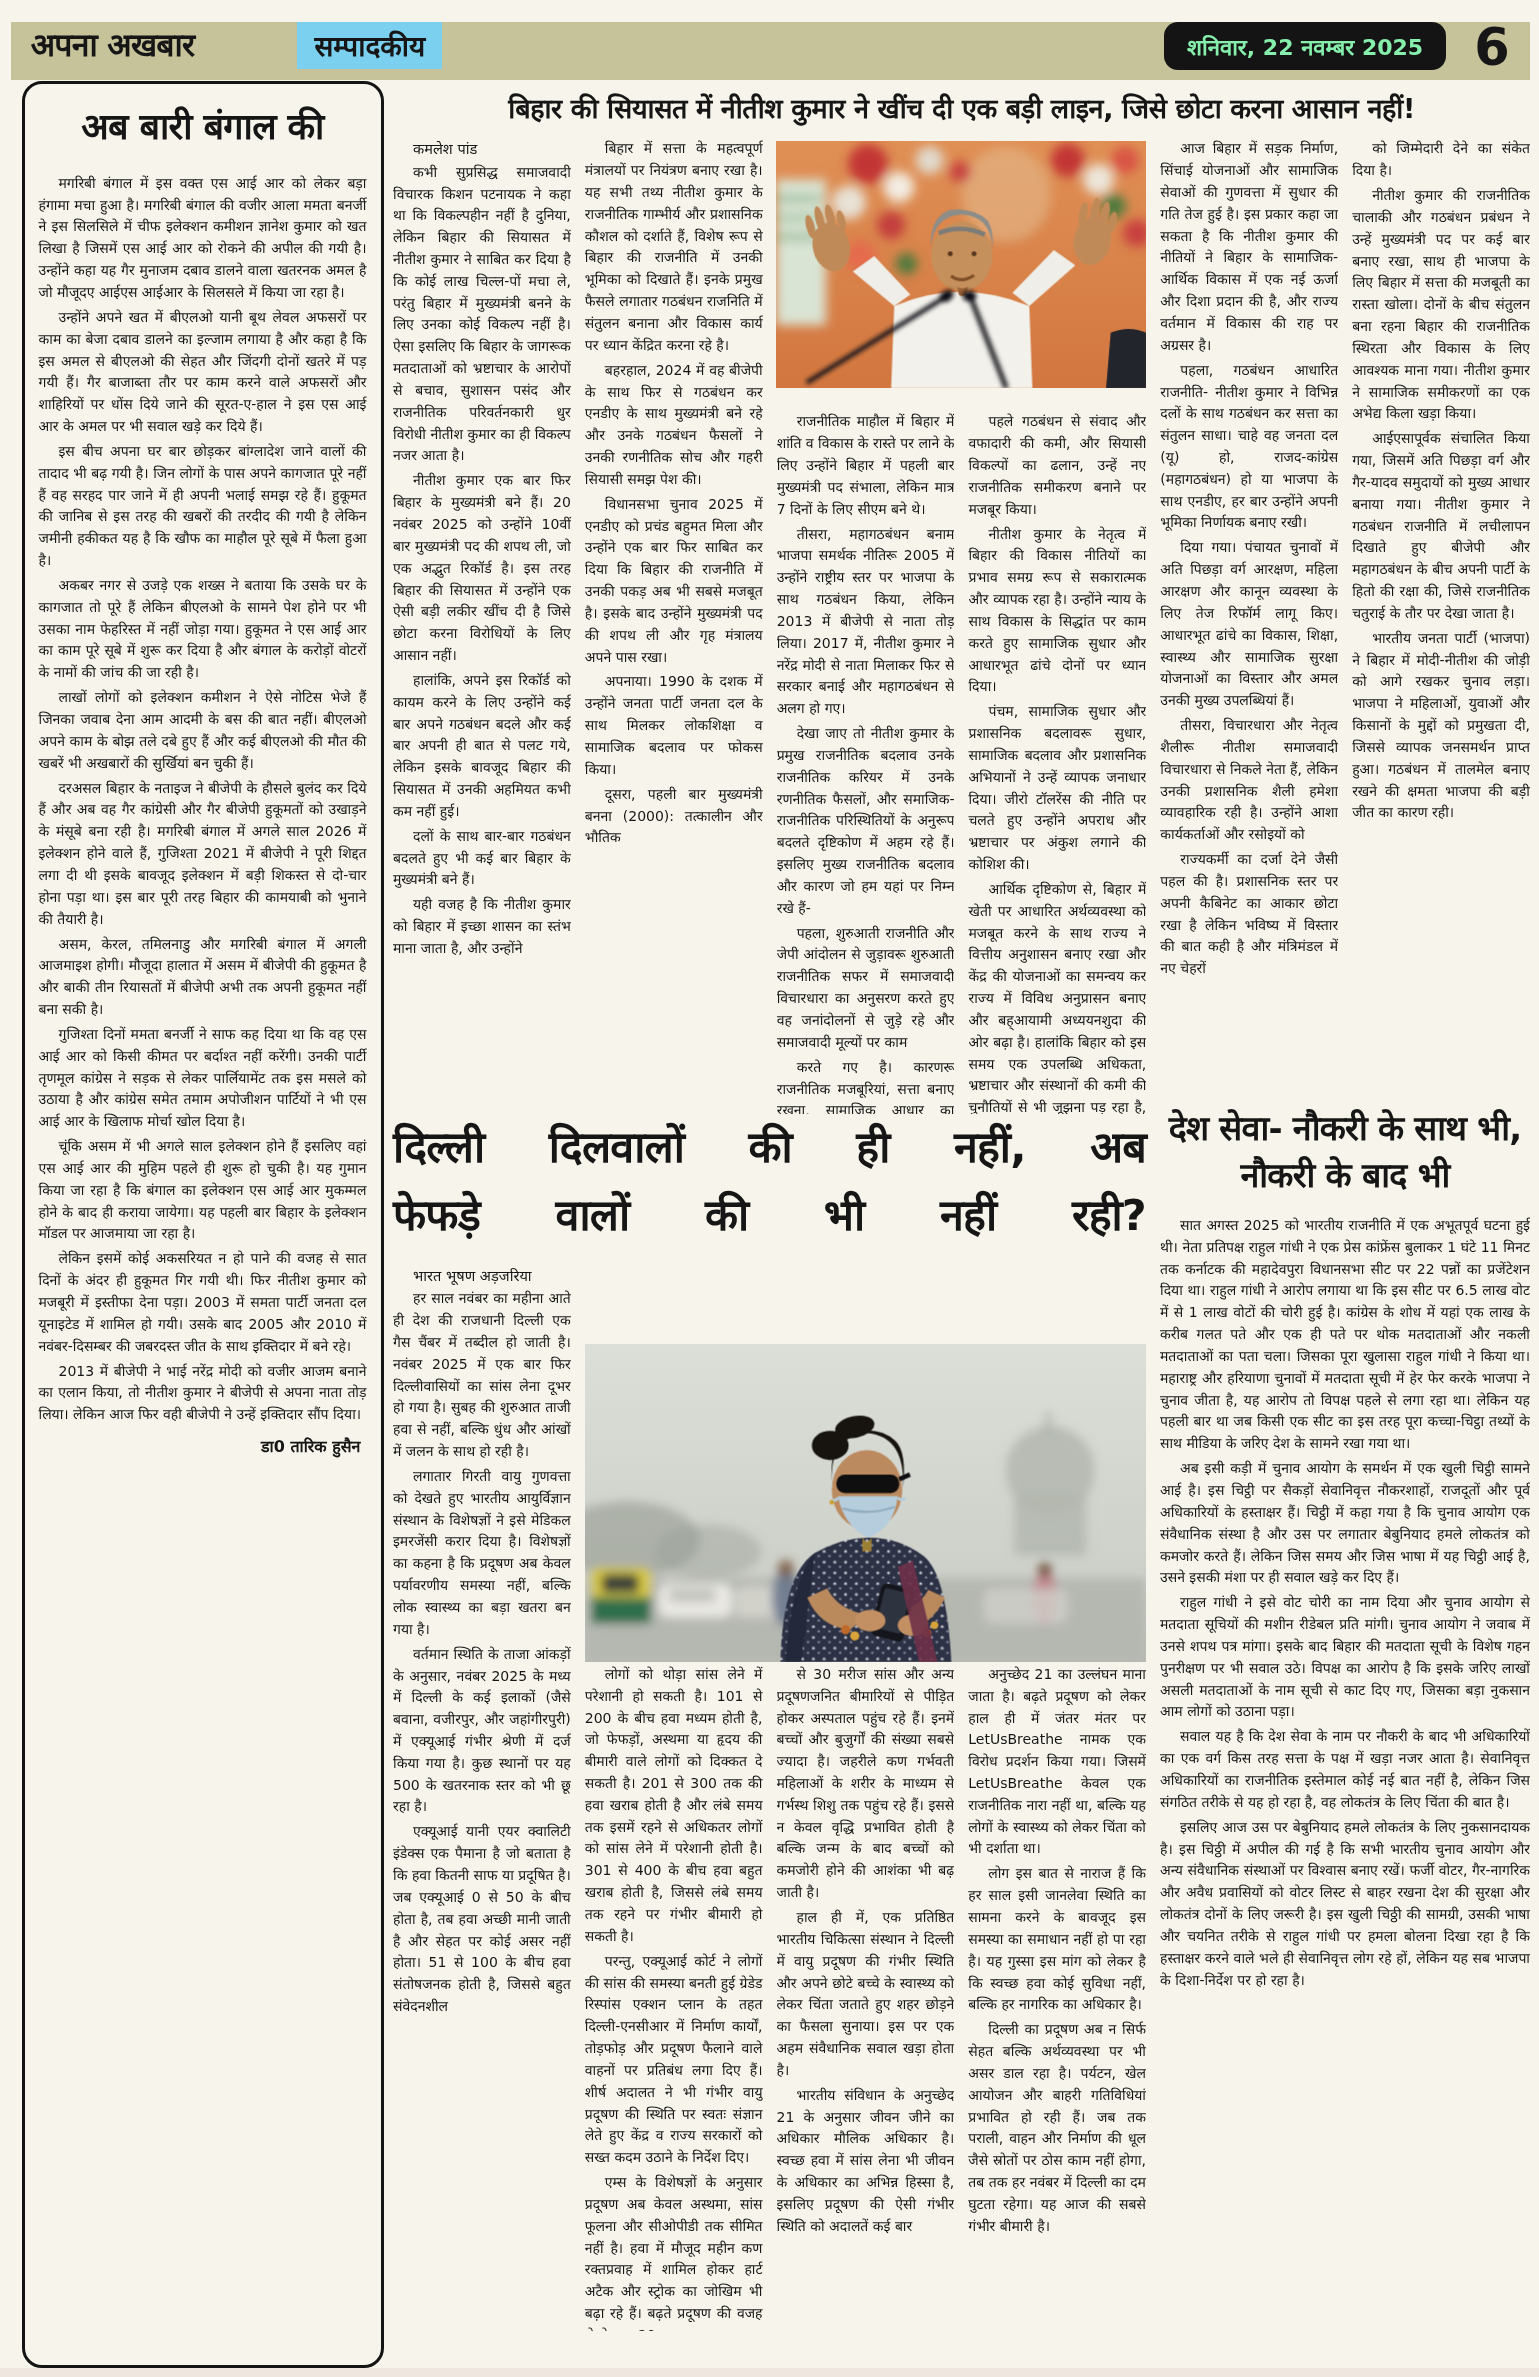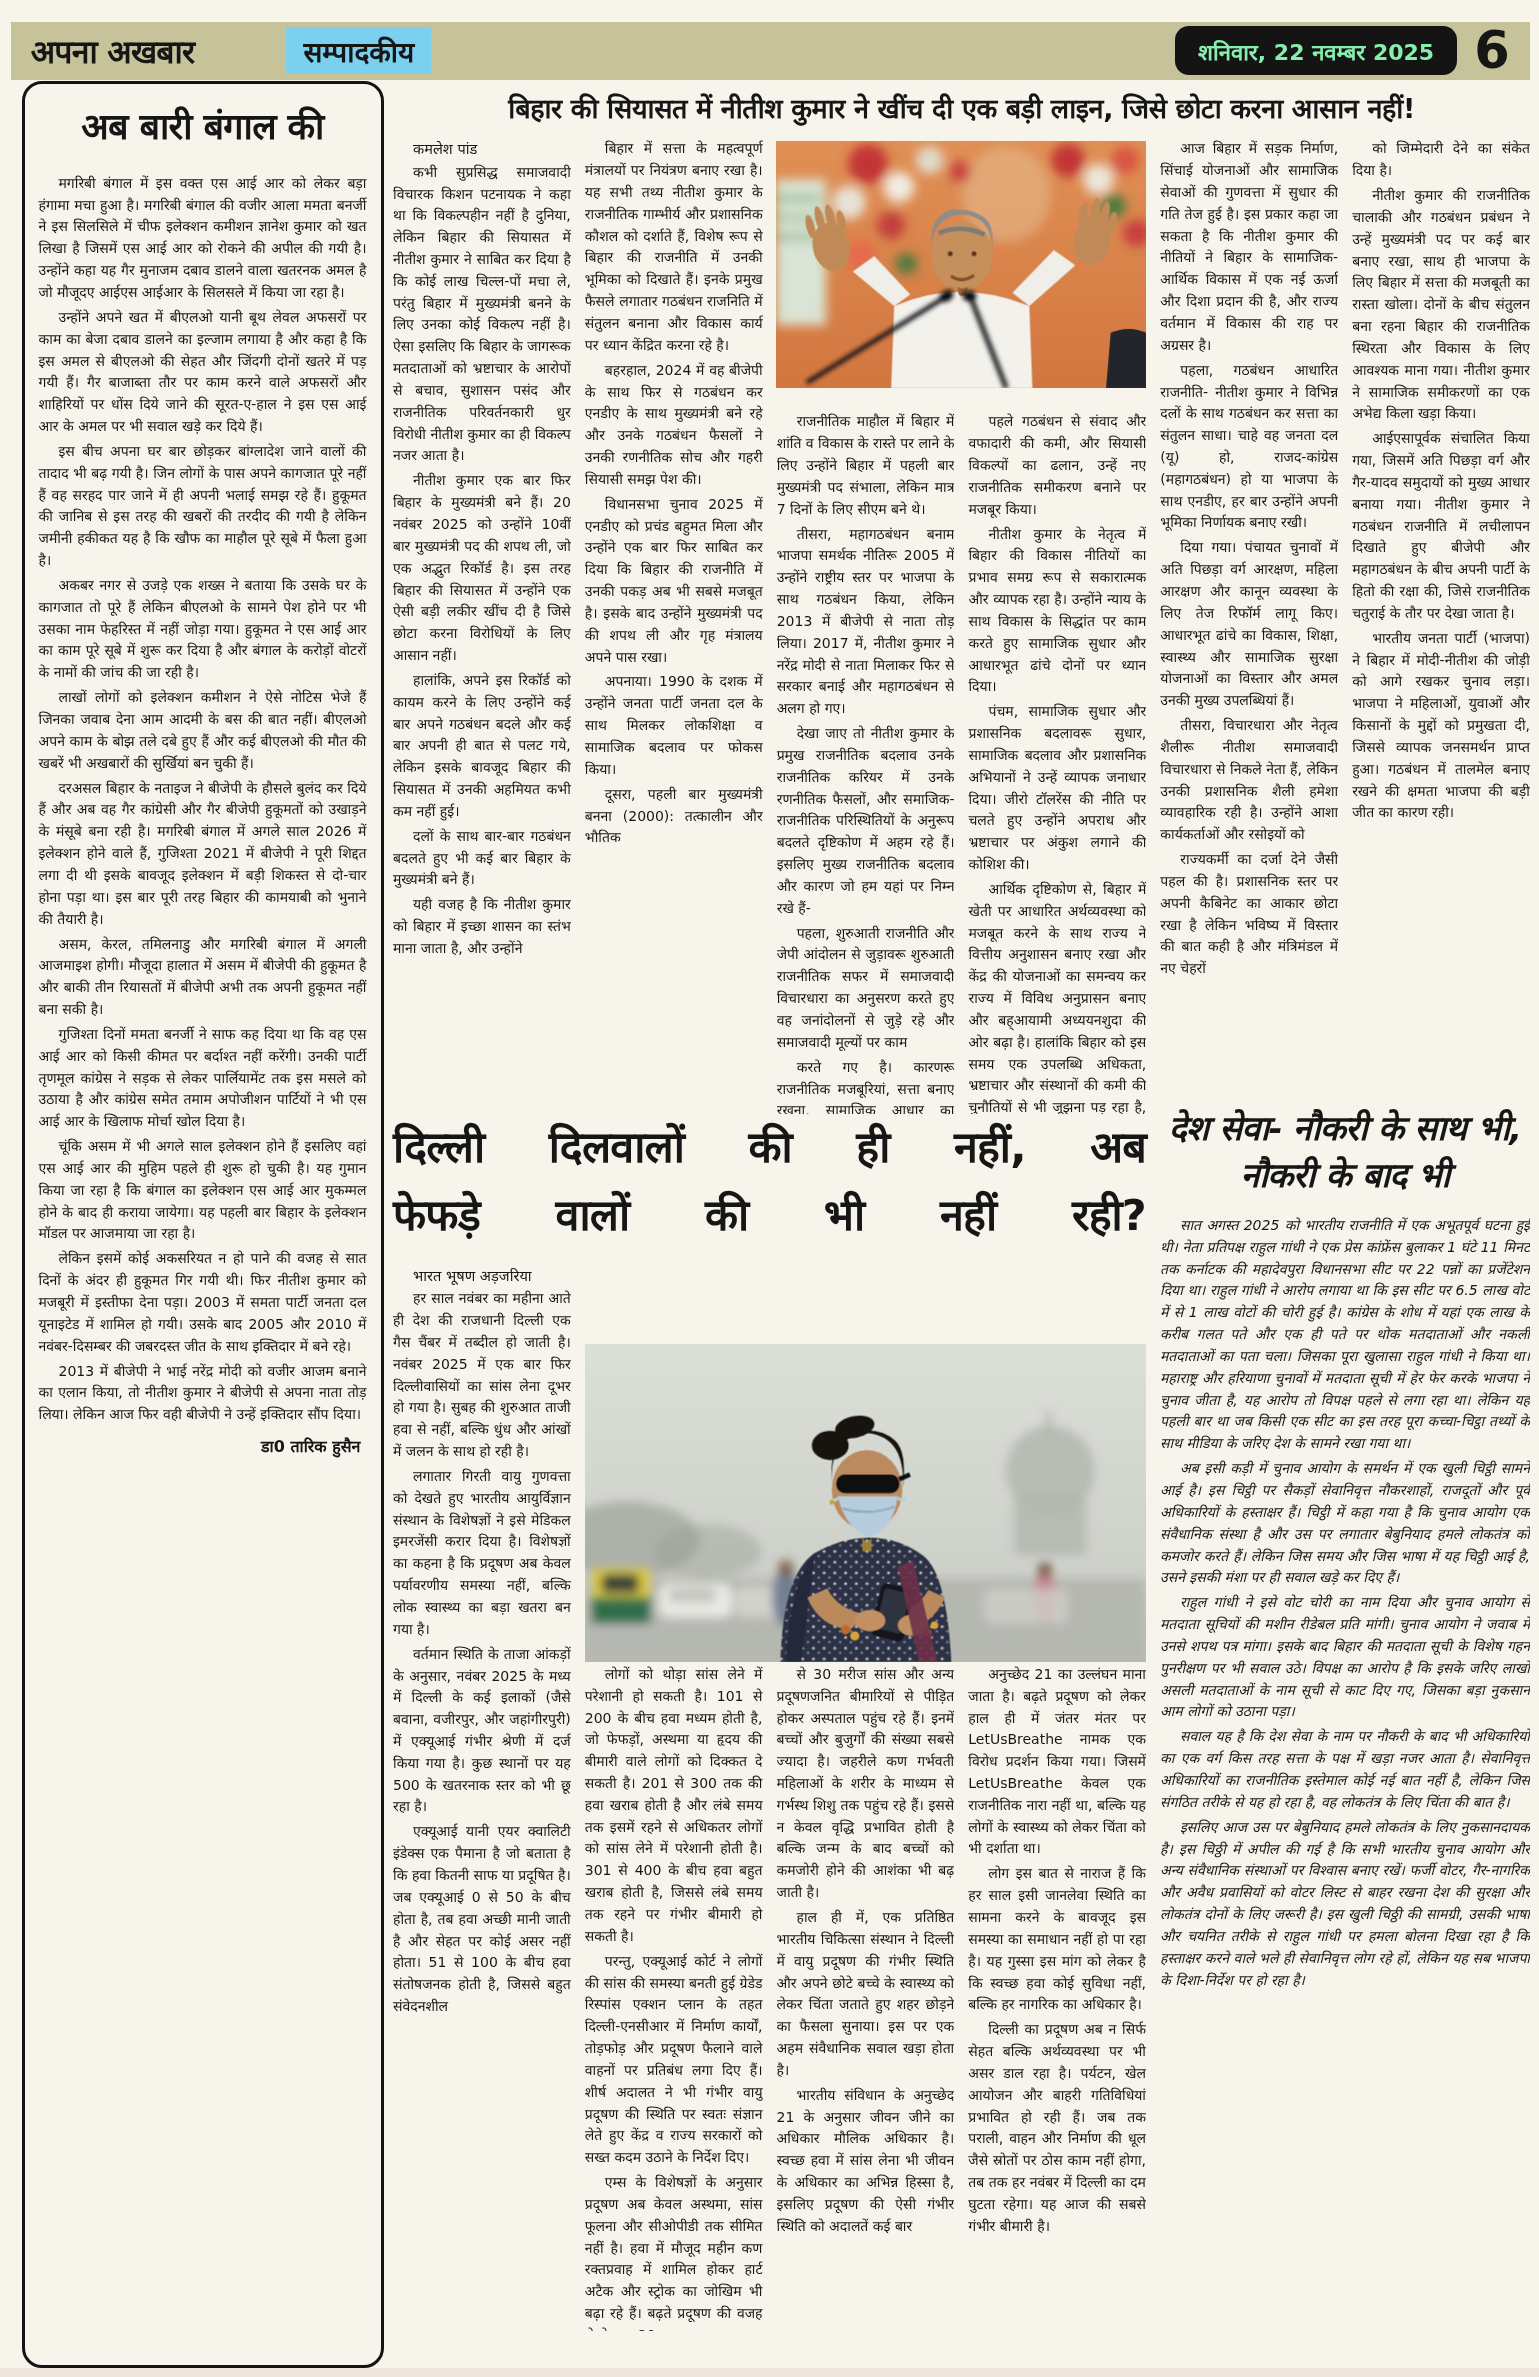--- a/index.html
+++ b/index.html
@@ -2,21 +2,21 @@
 <html style="font-size:12.3px"><head>
 <meta charset="utf-8">
 <style>
   html,body{margin:0;padding:0;background:#dedbcd;}
   .page{position:relative;width:1540px;height:2377px;background:#f7f5eb;
         font-family:"DejaVu Sans", sans-serif;color:#161616;overflow:hidden;margin:0 auto;}
   .page::after{content:"";position:absolute;left:0;bottom:0;width:100%;height:9.2px;background:#efe7df;}
 
   
   .masthead{position:absolute;left:10.7px;top:21.5px;width:1519px;height:58px;background:#c6c29a;
-            display:flex;align-items:center;padding:0 20px;box-sizing:border-box;}
+            display:flex;align-items:flex-start;padding:0 20px;box-sizing:border-box;gap:11px;}
   .paper-name{font-size:32px;font-weight:800;letter-spacing:-0.8px;}
   .section-badge{margin-left:92px;background:#7bd0ef;padding:4.6px 17px;font-size:28px;font-weight:800;}
   .date-pill{margin-left:auto;background:#141414;color:#86efac;font-size:22px;font-weight:700;
              padding:9.2px 23px;border-radius:14px;}
   .page-num{font-size:51px;font-weight:800;margin-left:17px;line-height:1;}
 
   
   .para{margin:0 0 3.1px;text-align:justify;text-indent:20px;font-size:14px;line-height:1.56;}
   .byline{text-indent:20px;font-size:14.6px;line-height:1.5;margin:0 0 1.5px;}
 
@@ -38,21 +38,21 @@
 
   
   .delhi{position:absolute;left:393px;top:1109px;width:753px;height:1258px;}
   .delhi-headline{font-size:43px;font-weight:800;line-height:1.42;margin:7.7px 0 0;
                   text-align:justify;text-align-last:justify;letter-spacing:-0.8px;}
   .delhi .cols{margin-top:18.4px;height:1066px;overflow:hidden;}
   .spacer-delhi{height:399px;}
   .delhi-photo{position:absolute;left:192px;top:235px;width:561px;height:318px;display:block;}
 
   
-  .desh{position:absolute;left:1160px;top:1103px;width:370px;height:1267px;overflow:hidden;font-style:italic;}
+  .desh{position:absolute;left:1160px;top:1103px;width:370px;height:1267px;overflow:hidden;}
   .desh-headline{font-size:34px;font-weight:800;text-align:center;line-height:1.4;margin:1.5px 0 15.3px;
                  letter-spacing:-0.8px;}
 </style>
 </head>
 <body>
 
 <div class="page">
 
   <div class="masthead">
     <div class="paper-name">अपना अखबार</div>

